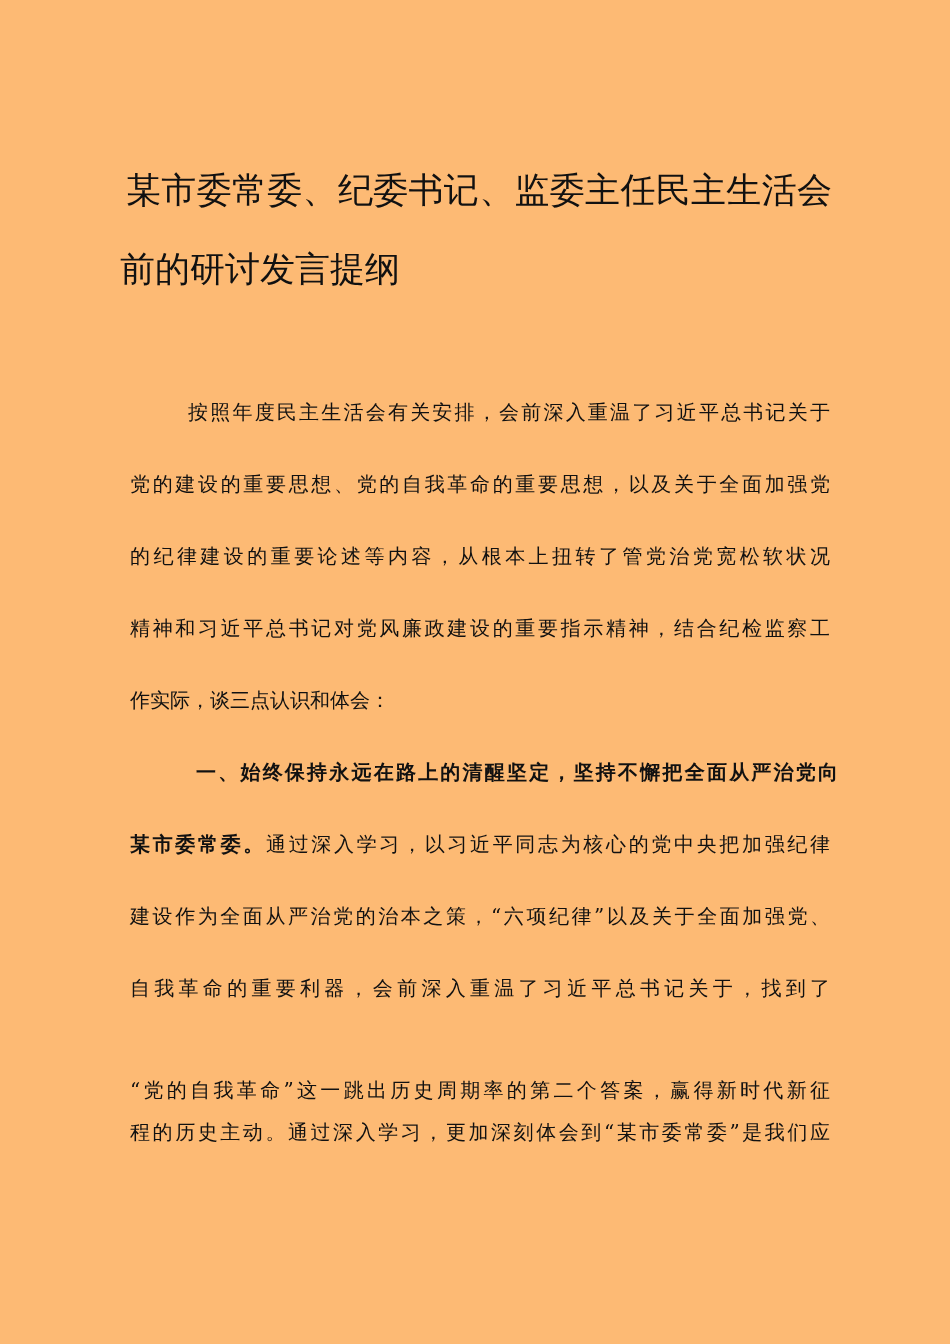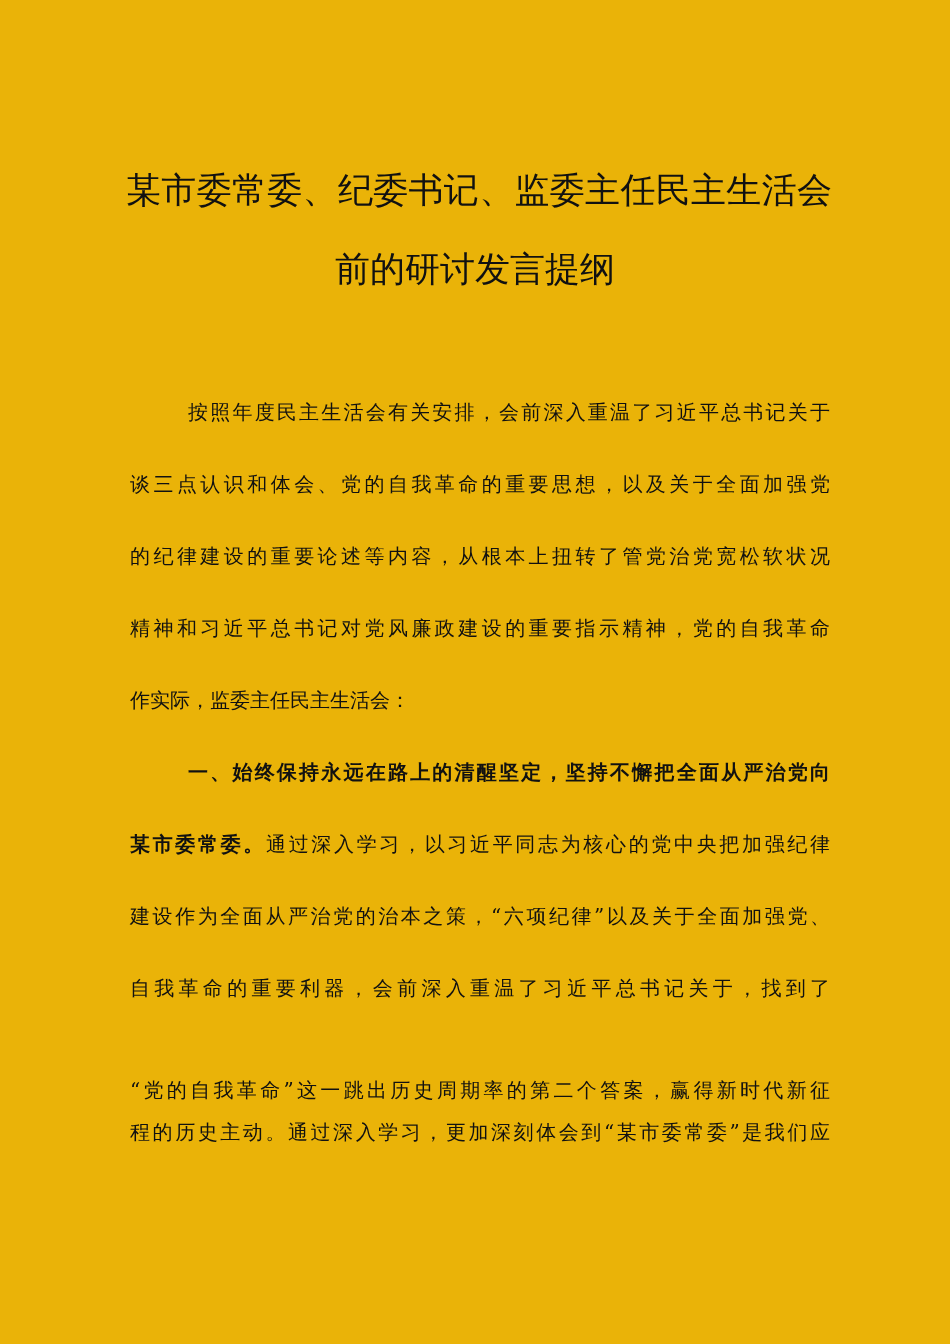--- a/index.html
+++ b/index.html
@@ -14,27 +14,27 @@
       overflow: hidden;
       font-family: "DejaVu Serif", "Liberation Serif", serif;
       color: #111111;
     }
     .page {
       position: absolute;
       left: 0;
       top: 0;
       width: 950px;
       height: 1344px;
-      background: #eab308;
+      background: #fdba74;
     }
     .title {
       position: absolute;
       left: 120px;
       width: 710px;
-      text-align: center;
+      text-align: left;
       font-size: 35px;
       line-height: 40px;
       letter-spacing: 0px;
       font-weight: normal;
       margin: 0;
       white-space: nowrap;
     }
     .title.l1 { top: 170px; left: 126px; width: 706px; text-align: justify; text-align-last: justify; }
     .title.l2 { top: 249px; }
     .body-line {
@@ -62,28 +62,28 @@
 </head>
 <body>
 
 <div class="page">
 
   <h1 class="title l1">某市委常委、纪委书记、监委主任民主生活会</h1>
   <h1 class="title l2">前的研讨发言提纲</h1>
 
   <div>
     <div class="body-line indent" style="top:397px;">按照年度民主生活会有关安排，会前深入重温了习近平总书记关于</div>
-    <div class="body-line" style="top:469px;">谈三点认识和体会、党的自我革命的重要思想，以及关于全面加强党</div>
+    <div class="body-line" style="top:469px;">党的建设的重要思想、党的自我革命的重要思想，以及关于全面加强党</div>
     <div class="body-line" style="top:541px;">的纪律建设的重要论述等内容，从根本上扭转了管党治党宽松软状况</div>
-    <div class="body-line" style="top:613px;">精神和习近平总书记对党风廉政建设的重要指示精神，党的自我革命</div>
-    <div class="body-line last" style="top:685px;">作实际，监委主任民主生活会：</div>
+    <div class="body-line" style="top:613px;">精神和习近平总书记对党风廉政建设的重要指示精神，结合纪检监察工</div>
+    <div class="body-line last" style="top:685px;">作实际，谈三点认识和体会：</div>
   </div>
 
   <div>
-    <div class="body-line indent bold" style="top:757px;">一、始终保持永远在路上的清醒坚定，坚持不懈把全面从严治党向</div>
+    <div class="body-line indent bold" style="top:757px;margin-left:8px;">一、始终保持永远在路上的清醒坚定，坚持不懈把全面从严治党向</div>
     <div class="body-line" style="top:829px;"><span class="bold">某市委常委。</span><span>通过深入学习，以习近平同志为核心的党中央把加强纪律</span></div>
     <div class="body-line" style="top:901px;">建设作为全面从严治党的治本之策，“六项纪律”以及关于全面加强党、</div>
     <div class="body-line" style="top:973px;">自我革命的重要利器，会前深入重温了习近平总书记关于，找到了</div>
     <div class="body-line" style="top:1075px;">“党的自我革命”这一跳出历史周期率的第二个答案，赢得新时代新征</div>
     <div class="body-line" style="top:1117px;">程的历史主动。通过深入学习，更加深刻体会到“某市委常委”是我们应</div>
   </div>
 
 </div>
 
 </body></html>

